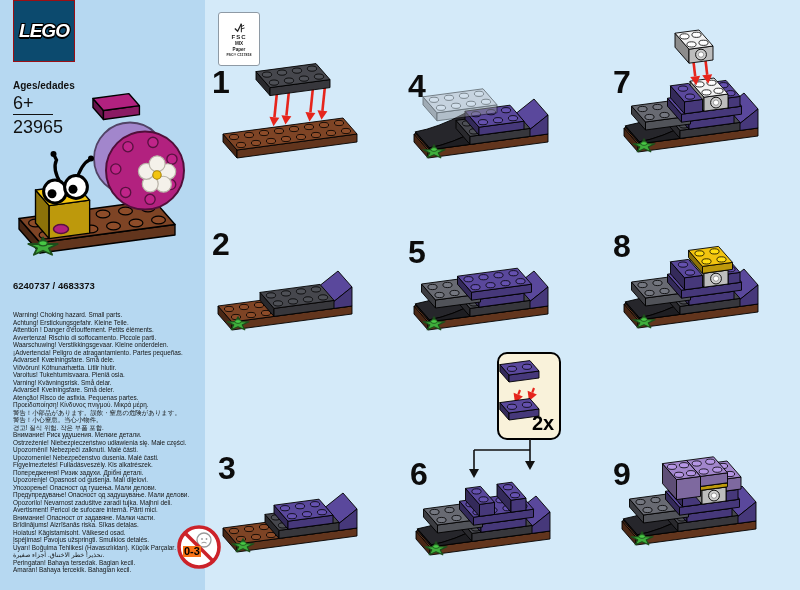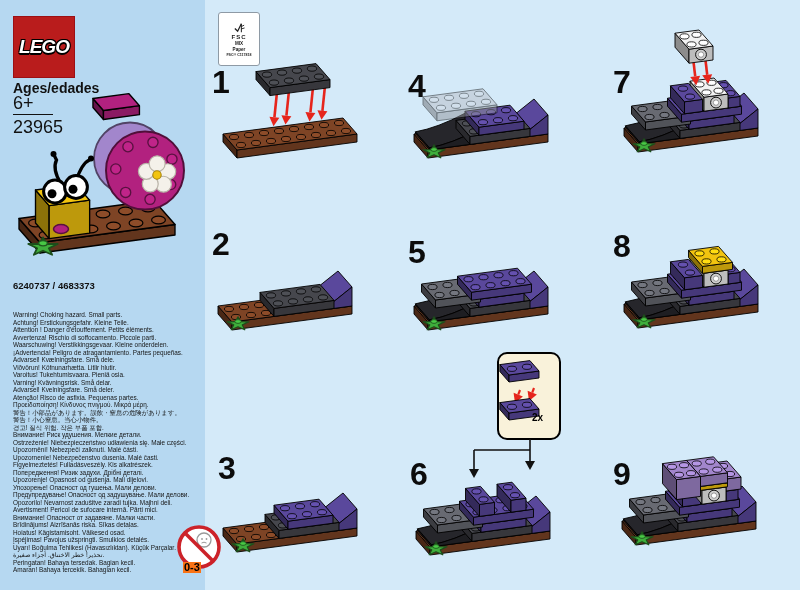--- a/index.html
+++ b/index.html
@@ -1,42 +1,42 @@
 <!DOCTYPE html>
 <html><head>
 <meta charset="utf-8">
 <style>
   html,body{margin:0;padding:0;}
   .page{position:relative;width:800px;height:590px;overflow:hidden;
         font-family:"Liberation Sans",sans-serif;background:#d4eaf9;}
   .sidebar-bg{position:absolute;left:0;top:0;width:205px;height:590px;background:#b6d8f1;z-index:0;}
   .main-bg{position:absolute;left:205px;top:0;width:595px;height:590px;background:#d4eaf9;z-index:0;}
   #illos{position:absolute;left:0;top:0;z-index:1;}
-  .lego-logo{position:absolute;left:13px;top:16px;width:60px;height:60px;background:#b91c1c;
+  .lego-logo{position:absolute;left:13px;top:0;width:60px;height:60px;background:#0c4a6e;
              display:flex;align-items:center;justify-content:center;z-index:2;border:1px solid #9c0f14;}
   .lego-logo span{color:#fff;font-weight:900;font-style:italic;font-size:19px;letter-spacing:-1px;
              text-shadow:-1px -1px 0 #000,1px -1px 0 #000,-1px 1px 0 #000,1px 1px 0 #000,0 2px 0 #000;}
-  .ages{position:absolute;left:13px;top:80px;font-size:14px;font-weight:bold;color:#111;z-index:2;}
+  .ages{position:absolute;left:13px;top:80px;font-size:10px;font-weight:bold;color:#111;z-index:2;}
   .age-big{position:absolute;left:13px;top:93px;font-size:18px;color:#111;z-index:2;}
   .age-rule{position:absolute;left:13px;top:114px;width:40px;height:0;border-top:1.6px solid #111;z-index:2;}
   .setnum{position:absolute;left:13px;top:117px;font-size:18px;color:#111;z-index:2;}
   .itemnums{position:absolute;left:13px;top:280px;font-size:9.5px;font-weight:bold;color:#111;z-index:2;}
   .warnings{position:absolute;left:13px;top:311px;width:195px;z-index:2;
             font-size:6.4px;line-height:7.5px;color:#161616;}
   .fsc{position:absolute;left:218px;top:12px;width:40px;height:52px;background:#fff;border:1px solid #8e9aa5;
        border-radius:3px;z-index:2;display:flex;flex-direction:column;align-items:center;justify-content:center;}
   .fsc .f-name{font-size:6px;font-weight:bold;letter-spacing:1px;color:#222;line-height:7px;}
   .fsc .f-mix{font-size:4.6px;font-weight:bold;color:#222;line-height:6px;}
   .fsc .f-mat{font-size:4.6px;font-weight:bold;color:#222;line-height:6px;}
   .fsc .f-cert{font-size:3.6px;font-weight:bold;color:#222;line-height:5px;}
   .step-num{position:absolute;z-index:2;font-size:32px;font-weight:bold;color:#0c0c0c;}
   .age-warning{position:absolute;left:176px;top:524px;width:46px;height:46px;z-index:3;}
   .age-warning .aw-label{position:absolute;left:7px;top:22px;font-size:11px;font-weight:bold;color:#000;
-            background:#f97316;padding:0 1px;line-height:11px;margin-top:16px;}
-  .callout-count{position:absolute;left:532px;top:412px;z-index:3;font-size:10px;font-weight:bold;color:#000;}
+            background:#f97316;padding:0 1px;line-height:11px;}
+  .callout-count{position:absolute;left:532px;top:412px;z-index:3;font-size:20px;font-weight:bold;color:#000;}
 </style>
 </head>
 <body>
 
 <div class="page">
   <div class="sidebar-bg"></div>
   <div class="main-bg"></div>
 
   <svg id="illos" width="800" height="590" viewBox="0 0 800 590">
       <g>

